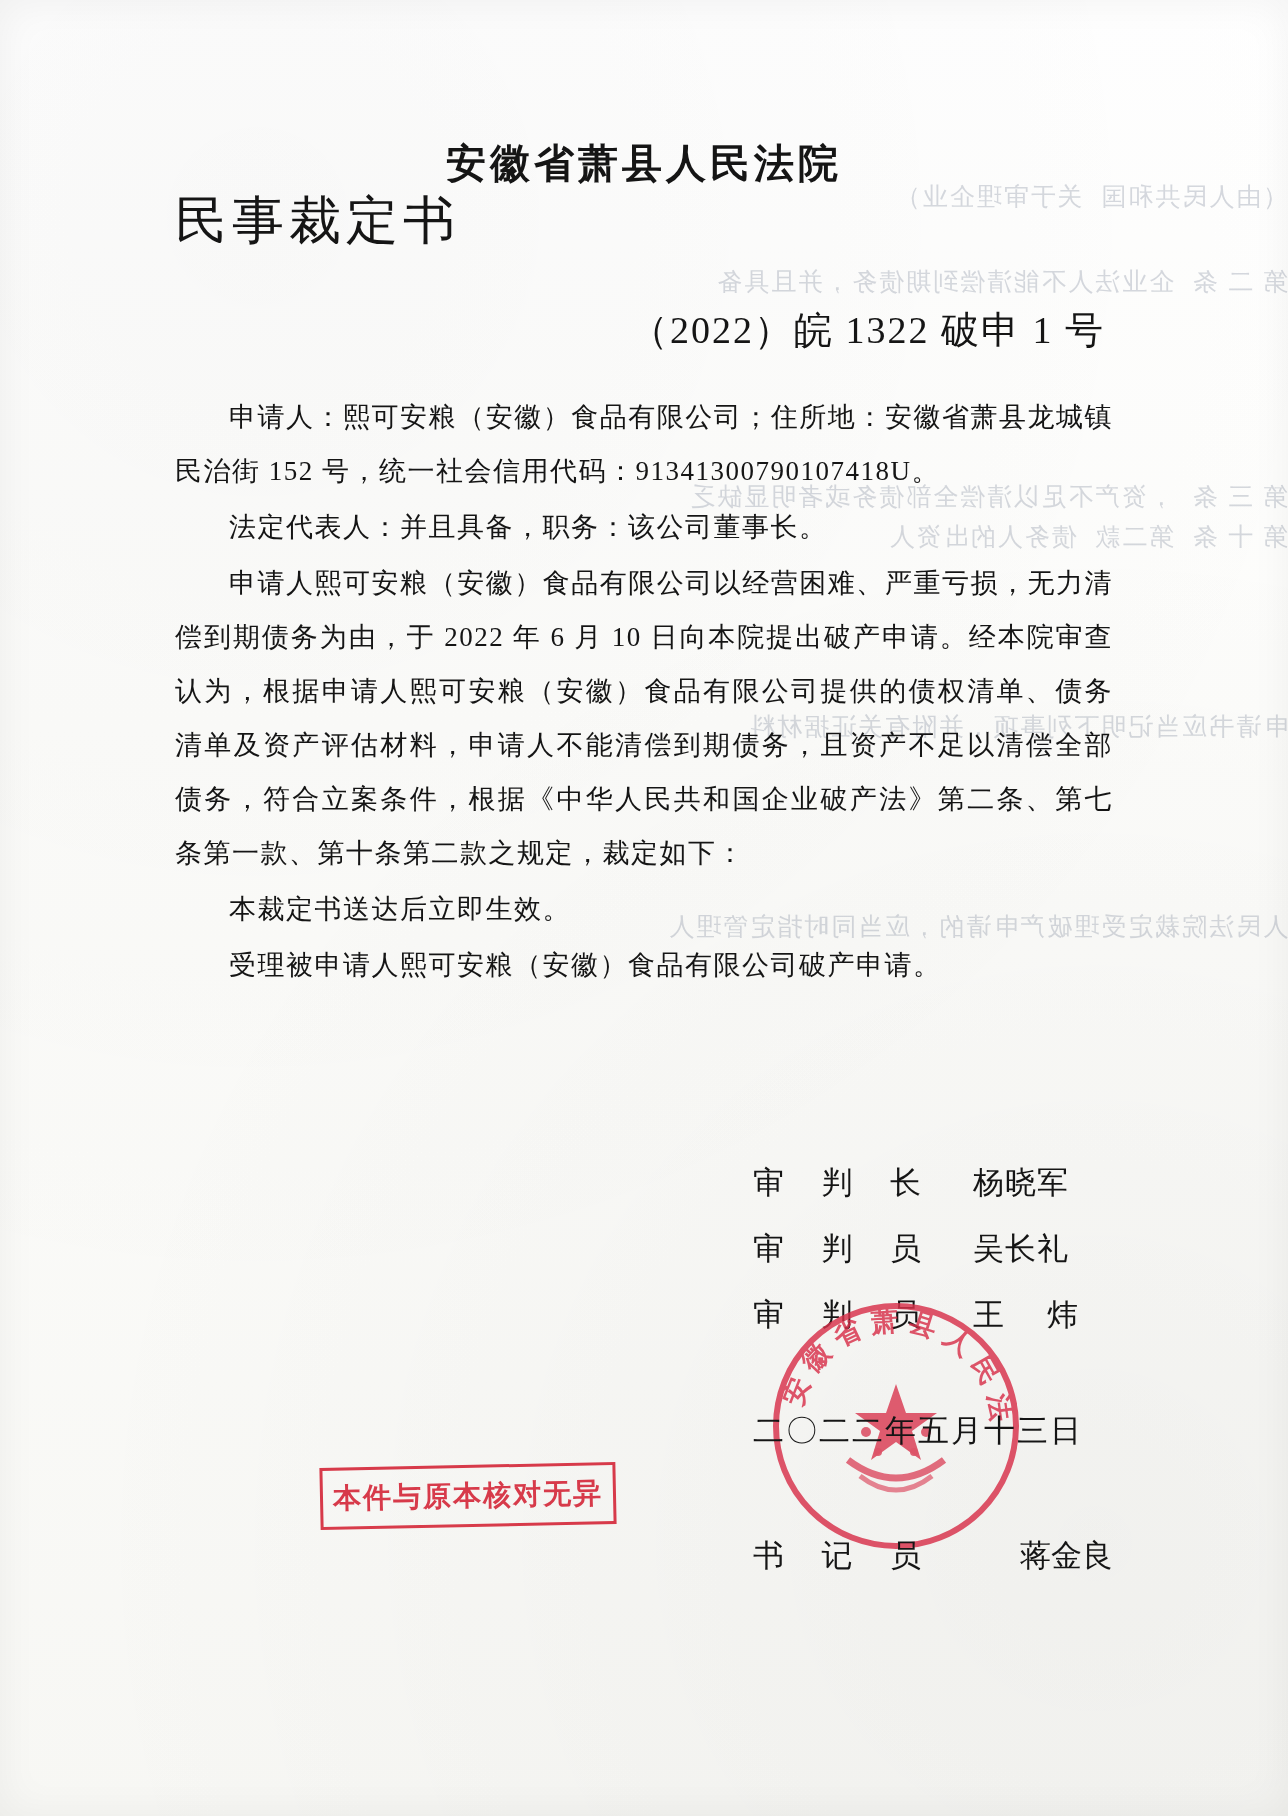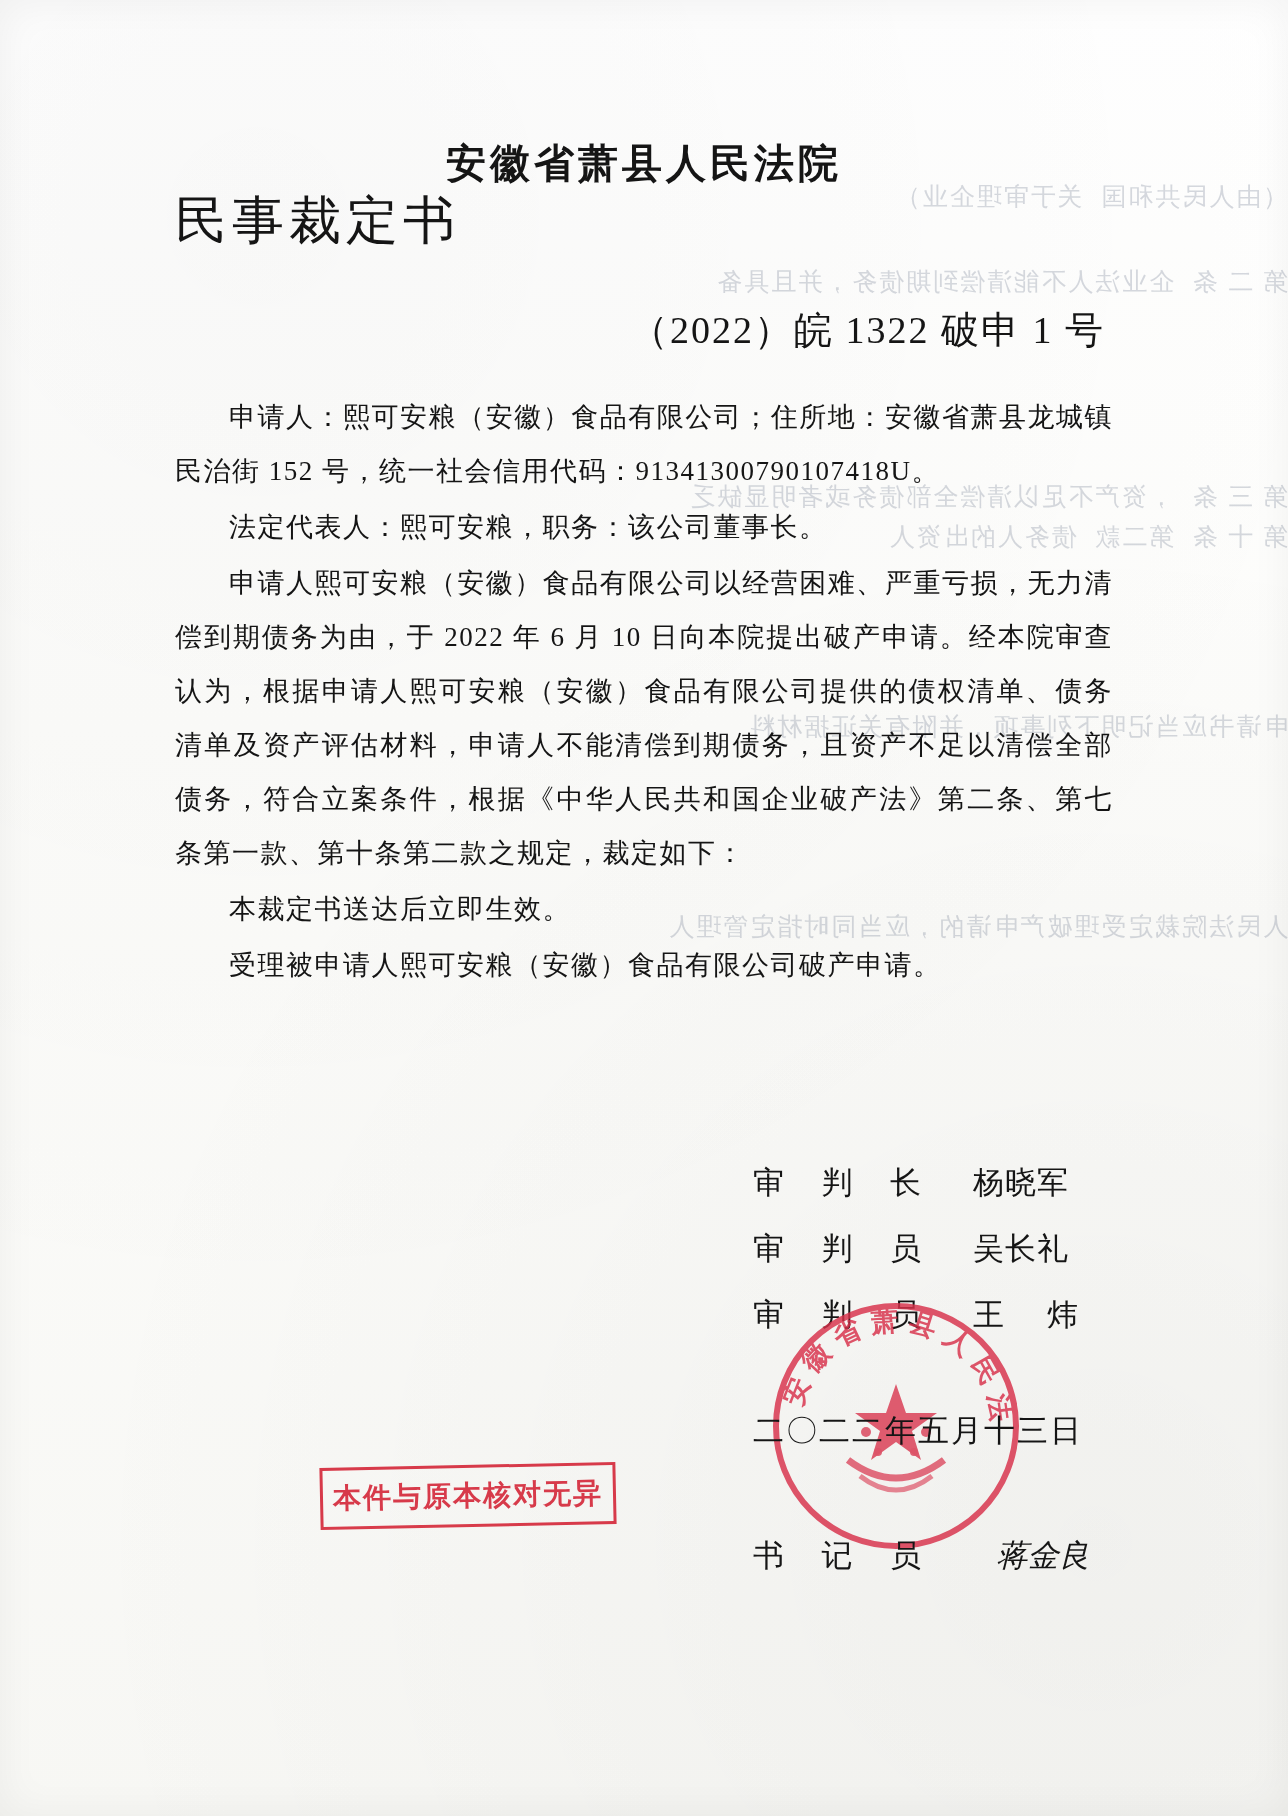--- a/index.html
+++ b/index.html
@@ -132,21 +132,21 @@
     width: 360px;
     font-size: 31px;
     display: flex;
     justify-content: space-between;
   }
   .clerk-role {
     display: flex;
     justify-content: space-between;
     width: 168px;
   }
-  .clerk-name { width: 140px; text-align: center; font-style: italic; }
+  .clerk-name { width: 140px; text-align: right; }
 
   
   .seal {
     position: absolute;
     left: 770px;
     top: 1300px;
     width: 252px;
     height: 252px;
     opacity: 0.82;
     pointer-events: none;
@@ -187,21 +187,21 @@
   <div class="bleed" style="top:700px;">申请书应当记明下列事项，并附有关证据材料</div>
   <div class="bleed" style="top:900px;">人民法院裁定受理破产申请的，应当同时指定管理人</div>
 
   <div class="content">
     <div class="court-title">安徽省萧县人民法院</div>
     <div class="doc-title">民事裁定书</div>
     <div class="case-number">（2022）皖 1322 破申 1 号</div>
 
     <div class="body-text">
       <p class="para">申请人：熙可安粮（安徽）食品有限公司；住所地：安徽省萧县龙城镇民治街 152 号，统一社会信用代码：91341300790107418U。</p>
-      <p class="para">法定代表人：熙可安粮，职务：该公司董事长。</p>
+      <p class="para">法定代表人：并且具备，职务：该公司董事长。</p>
       <p class="para">申请人熙可安粮（安徽）食品有限公司以经营困难、严重亏损，无力清偿到期债务为由，于 2022 年 6 月 10 日向本院提出破产申请。经本院审查认为，根据申请人熙可安粮（安徽）食品有限公司提供的债权清单、债务清单及资产评估材料，申请人不能清偿到期债务，且资产不足以清偿全部债务，符合立案条件，根据《中华人民共和国企业破产法》第二条、第七条第一款、第十条第二款之规定，裁定如下：</p>
       <p class="para">本裁定书送达后立即生效。</p>
       <p class="para">受理被申请人熙可安粮（安徽）食品有限公司破产申请。</p>
     </div>
   </div>
 
   <div class="sig-block">
     <div class="sig-row">
       <span class="sig-role">
         <span>审</span>

